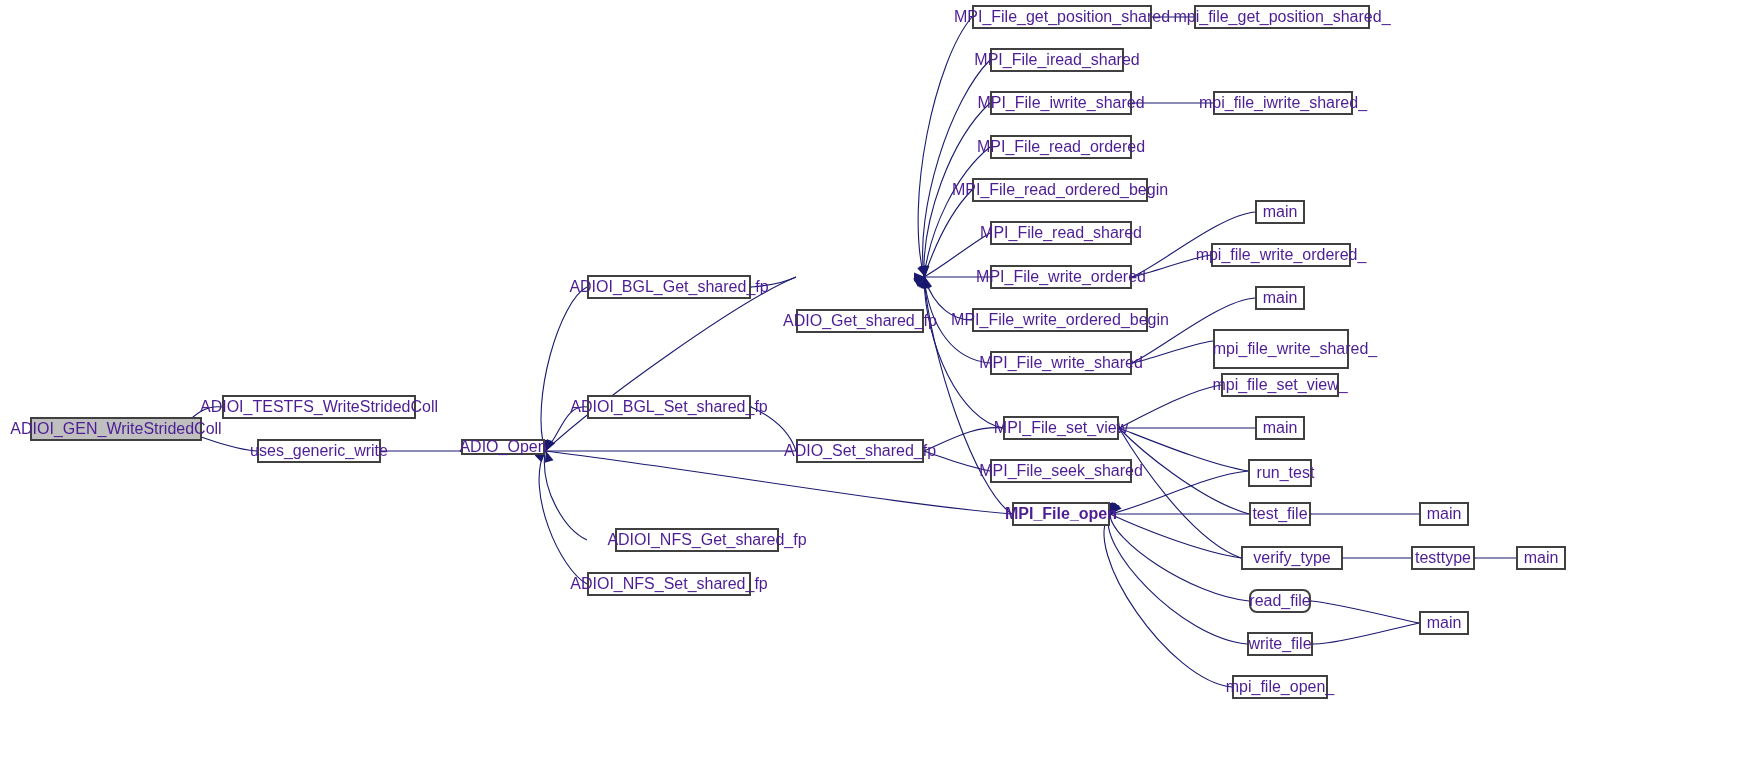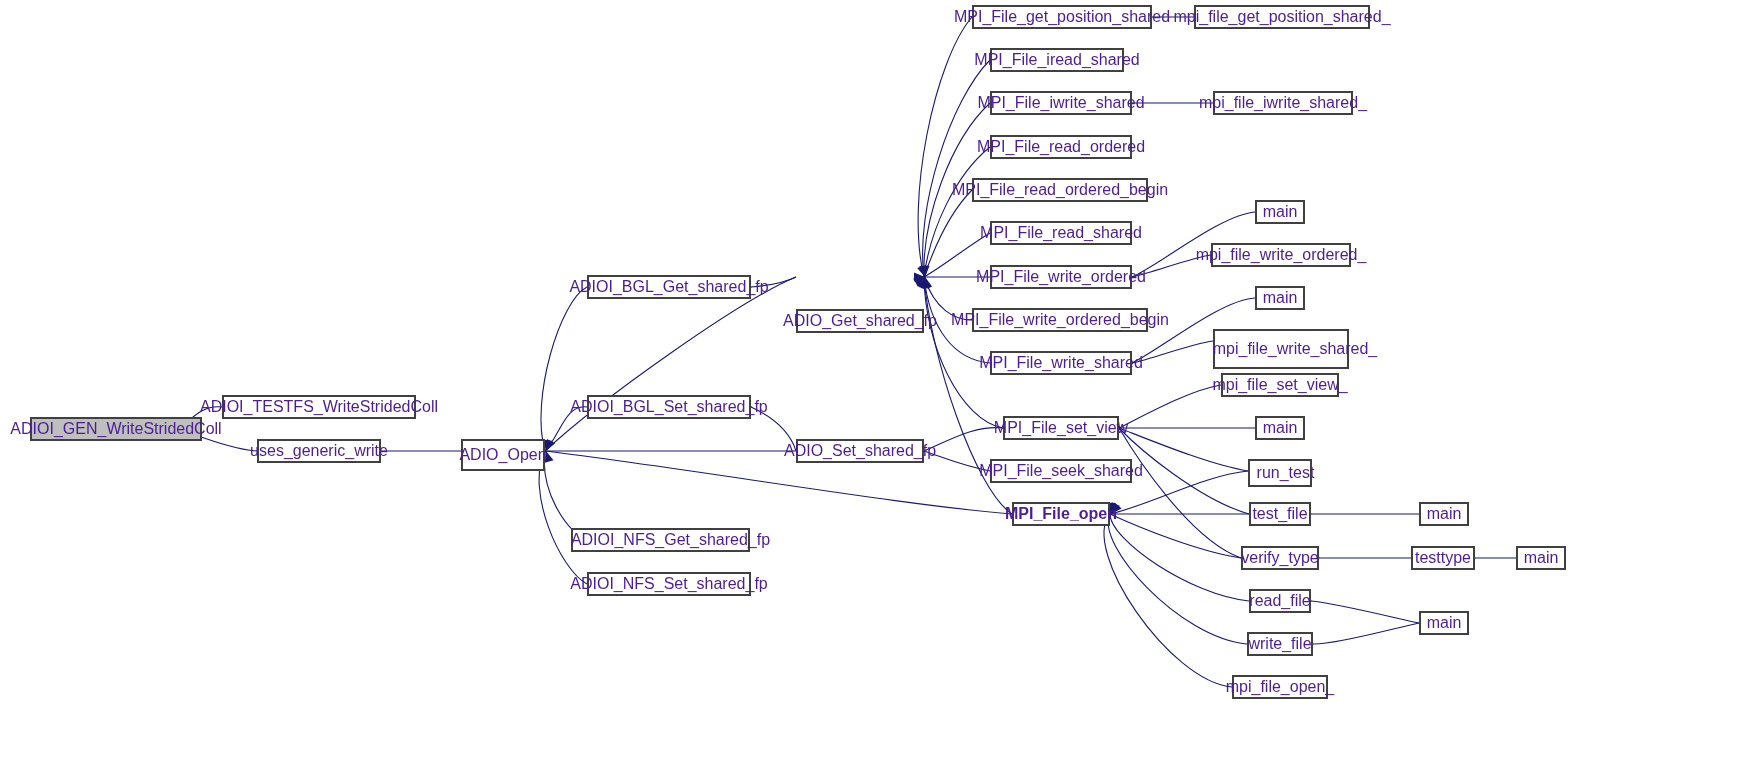--- a/index.html
+++ b/index.html
@@ -137,24 +137,24 @@
       <path d="M 1516 558 C 1505 558 1492 558 1475 558" fill="none" stroke="#191970" stroke-width="1.1"></path>
       <polygon points="1476.00,558.00 1465.00,553.40 1465.00,562.60" fill="#191970"></polygon>
       <path d="M 1419 623 C 1395 618 1335 603 1311 601" fill="none" stroke="#191970" stroke-width="1.1"></path>
       <polygon points="1312.00,601.00 1301.42,595.50 1300.66,604.67" fill="#191970"></polygon>
       <path d="M 1419 623 C 1395 628 1335 645 1313 644" fill="none" stroke="#191970" stroke-width="1.1"></path>
       <polygon points="1314.00,644.00 1303.22,638.91 1302.80,648.10" fill="#191970"></polygon>
     </svg>
 <div class="node highlight" style="left: 6px; top: 417px; width: 172px; height: 24px;">ADIOI_GEN_WriteStridedColl</div>
     <div class="node" style="left: 222px; top: 395px; width: 194px; height: 24px;">ADIOI_TESTFS_WriteStridedColl</div>
     <div class="node" style="left: 257px; top: 439px; width: 124px; height: 24px;">uses_generic_write</div>
-    <div class="node" style="left: 461px; top: 439px; width: 84px; height: 32px;">ADIO_Open</div>
+    <div class="node" style="left: 461px; top: 439px; width: 84px; height: 16px;">ADIO_Open</div>
     <div class="node" style="left: 587px; top: 275px; width: 164px; height: 24px;">ADIOI_BGL_Get_shared_fp</div>
     <div class="node" style="left: 587px; top: 395px; width: 164px; height: 24px;">ADIOI_BGL_Set_shared_fp</div>
-    <div class="node" style="left: 571px; top: 528px; width: 179px; height: 24px; padding-left: 20px;">ADIOI_NFS_Get_shared_fp</div>
+    <div class="node" style="left: 615px; top: 528px; width: 164px; height: 24px; padding-left: 20px;">ADIOI_NFS_Get_shared_fp</div>
     <div class="node" style="left: 587px; top: 572px; width: 164px; height: 24px;">ADIOI_NFS_Set_shared_fp</div>
     <div class="node" style="left: 796px; top: 265px; width: 128px; height: 24px; margin-top: 44px;">ADIO_Get_shared_fp</div>
     <div class="node" style="left: 796px; top: 439px; width: 128px; height: 24px;">ADIO_Set_shared_fp</div>
     <div class="node" style="left: 972px; top: 5px; width: 180px; height: 24px;">MPI_File_get_position_shared</div>
     <div class="node" style="left: 990px; top: 48px; width: 134px; height: 24px;">MPI_File_iread_shared</div>
     <div class="node" style="left: 990px; top: 91px; width: 142px; height: 24px;">MPI_File_iwrite_shared</div>
     <div class="node" style="left: 990px; top: 135px; width: 142px; height: 24px;">MPI_File_read_ordered</div>
     <div class="node" style="left: 972px; top: 178px; width: 176px; height: 24px;">MPI_File_read_ordered_begin</div>
     <div class="node" style="left: 990px; top: 221px; width: 142px; height: 24px;">MPI_File_read_shared</div>
     <div class="node" style="left: 990px; top: 265px; width: 142px; height: 24px;">MPI_File_write_ordered</div>
@@ -166,21 +166,21 @@
     <div class="node" style="left: 1194px; top: 5px; width: 176px; height: 24px;">mpi_file_get_position_shared_</div>
     <div class="node" style="left: 1213px; top: 91px; width: 140px; height: 24px;">mpi_file_iwrite_shared_</div>
     <div class="node" style="left: 1255px; top: 200px; width: 50px; height: 24px;">main</div>
     <div class="node" style="left: 1211px; top: 243px; width: 140px; height: 24px;">mpi_file_write_ordered_</div>
     <div class="node" style="left: 1255px; top: 286px; width: 50px; height: 24px;">main</div>
     <div class="node" style="left: 1213px; top: 329px; width: 136px; height: 40px; padding-left: 28px;">mpi_file_write_shared_</div>
     <div class="node" style="left: 1221px; top: 373px; width: 118px; height: 24px;">mpi_file_set_view_</div>
     <div class="node" style="left: 1255px; top: 416px; width: 50px; height: 24px;">main</div>
     <div class="node" style="left: 1248px; top: 459px; width: 64px; height: 28px; padding-left: 11px;">run_test</div>
     <div class="node" style="left: 1249px; top: 502px; width: 62px; height: 24px;">test_file</div>
-    <div class="node" style="left: 1241px; top: 546px; width: 78px; height: 24px;">verify_type</div>
-    <div class="node" style="left: 1249px; top: 589px; width: 62px; height: 24px;">read_file</div>
+    <div class="node" style="left: 1241px; top: 546px; width: 102px; height: 24px;">verify_type</div>
+    <div class="node" style="left: 1249px; top: 589px; width: 62px; height: 24px; border-radius: 8px;">read_file</div>
     <div class="node" style="left: 1247px; top: 632px; width: 66px; height: 24px;">write_file</div>
     <div class="node" style="left: 1232px; top: 675px; width: 96px; height: 24px;">mpi_file_open_</div>
     <div class="node" style="left: 1419px; top: 502px; width: 50px; height: 24px;">main</div>
     <div class="node" style="left: 1411px; top: 546px; width: 64px; height: 24px;">testtype</div>
     <div class="node" style="left: 1516px; top: 546px; width: 50px; height: 24px;">main</div>
     <div class="node" style="left: 1419px; top: 611px; width: 50px; height: 24px;">main</div>
   </div>
 
 </body></html>

